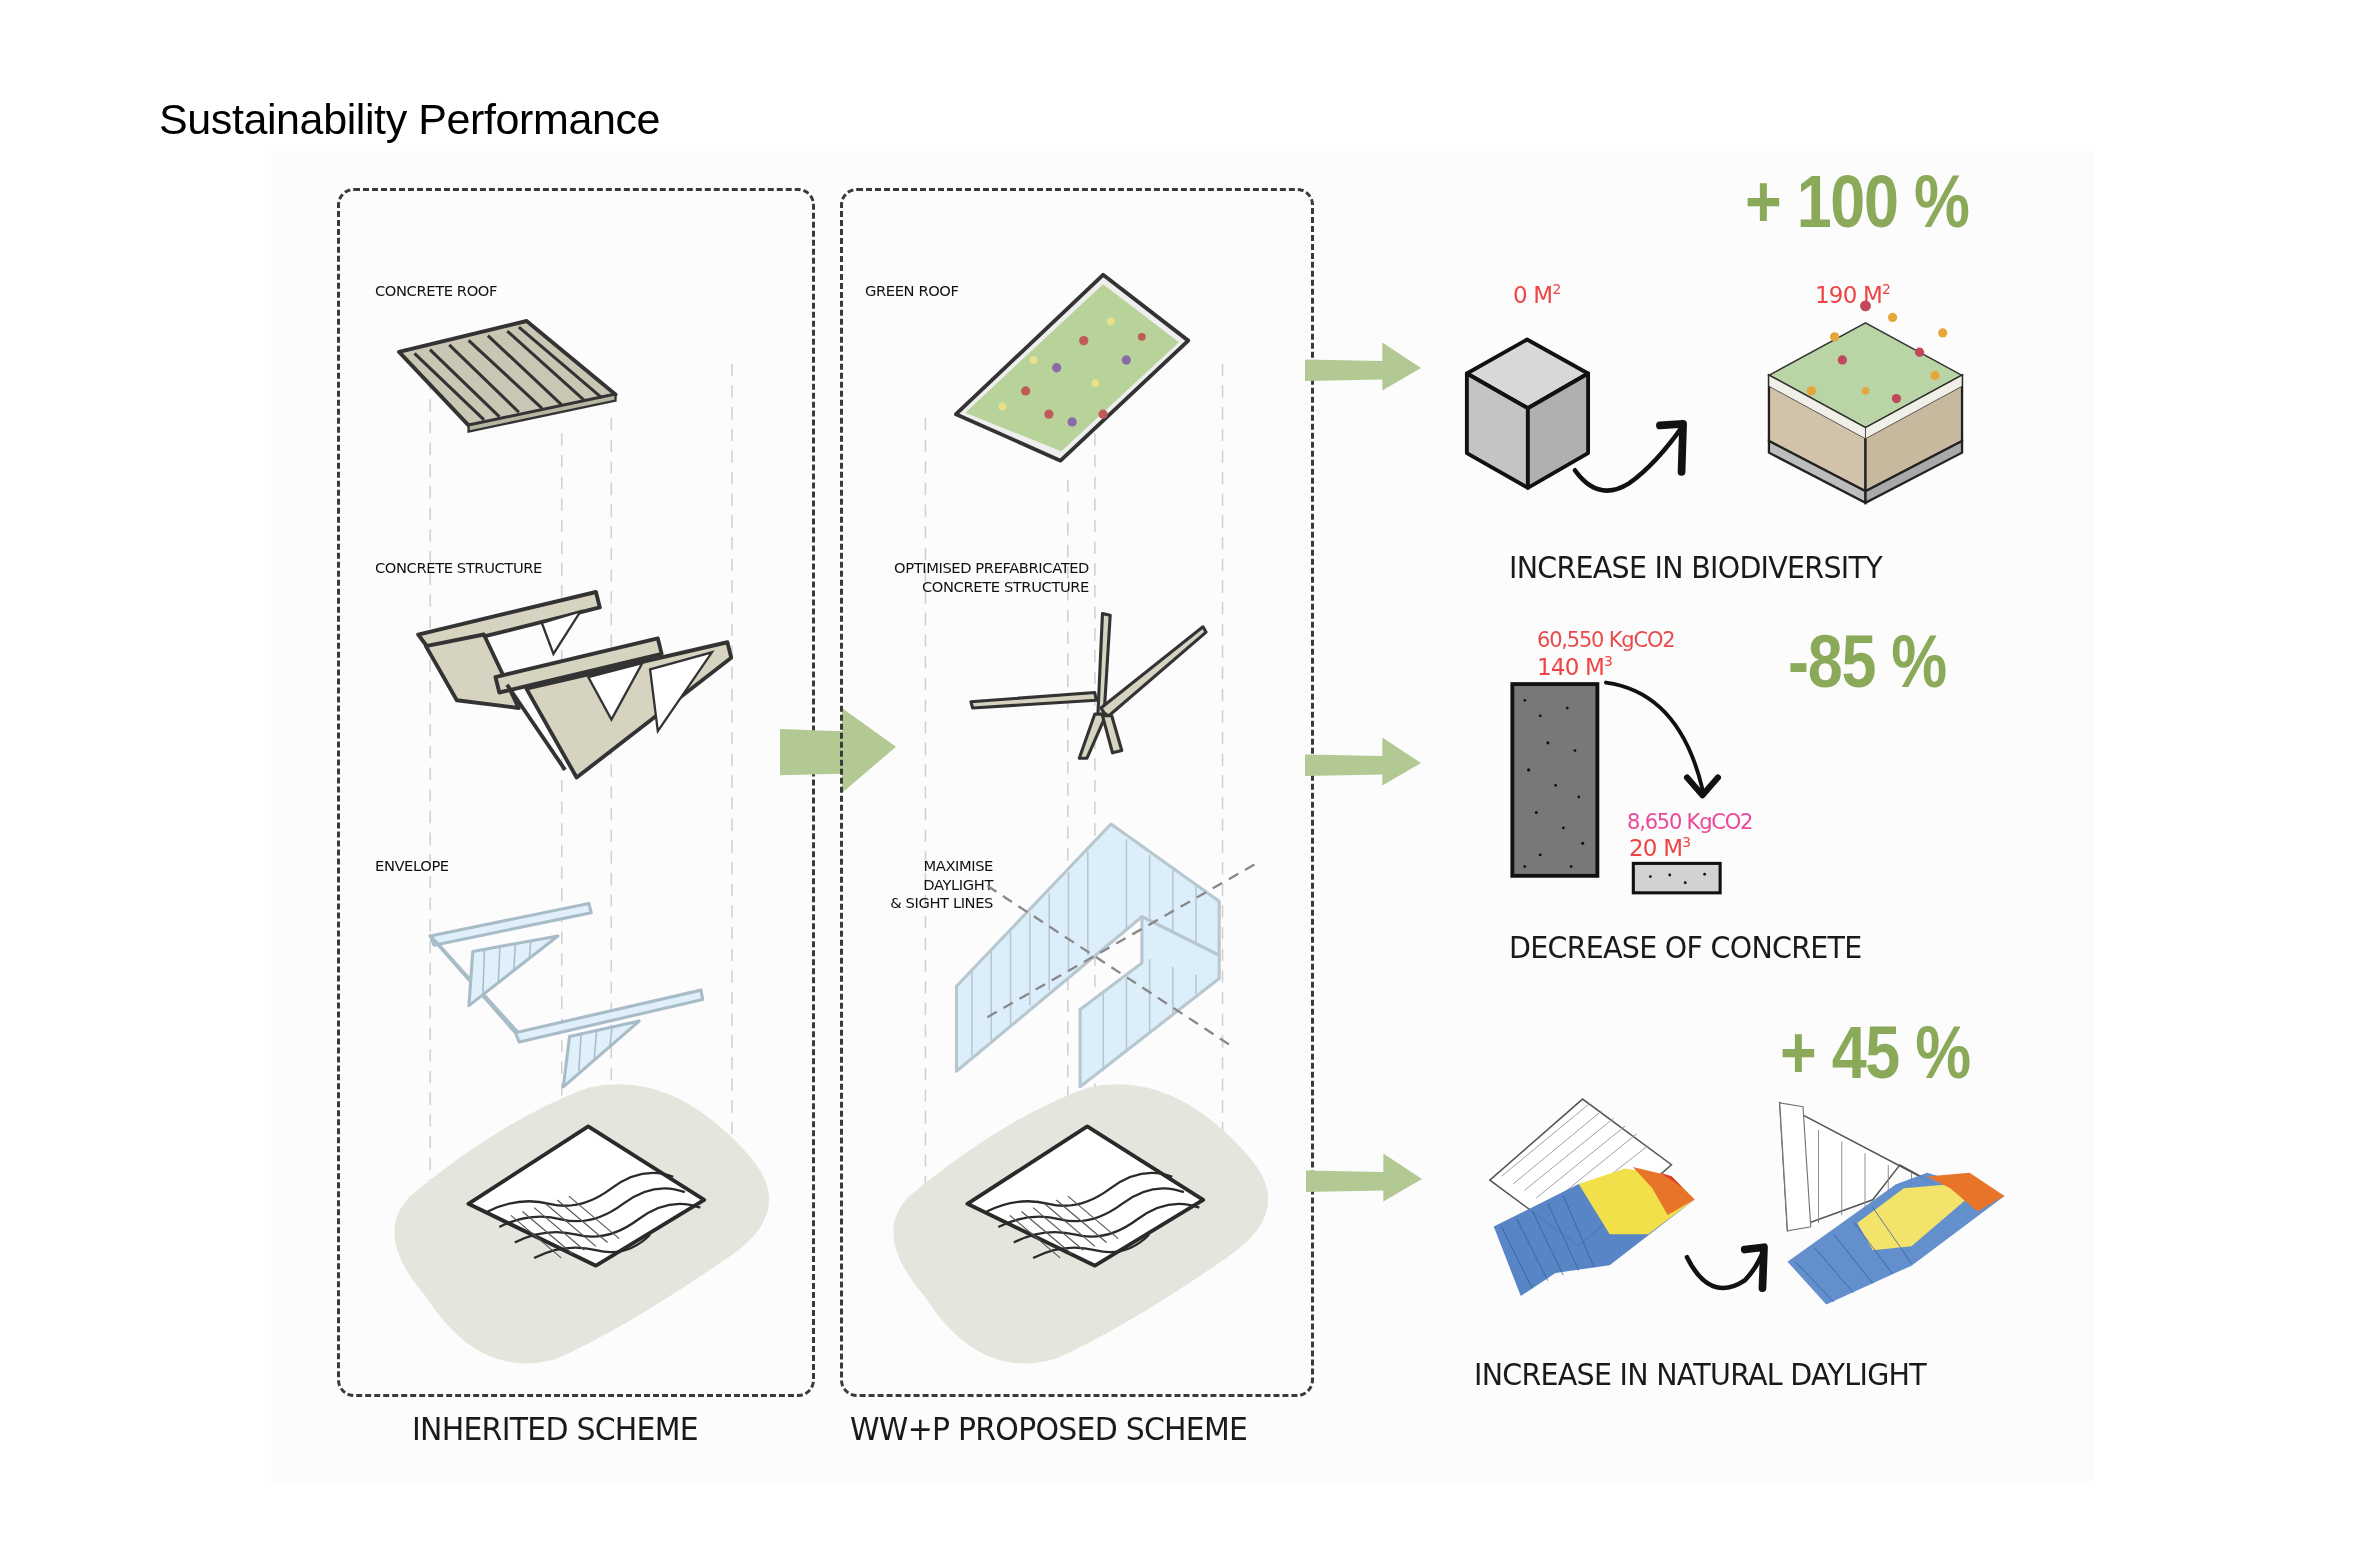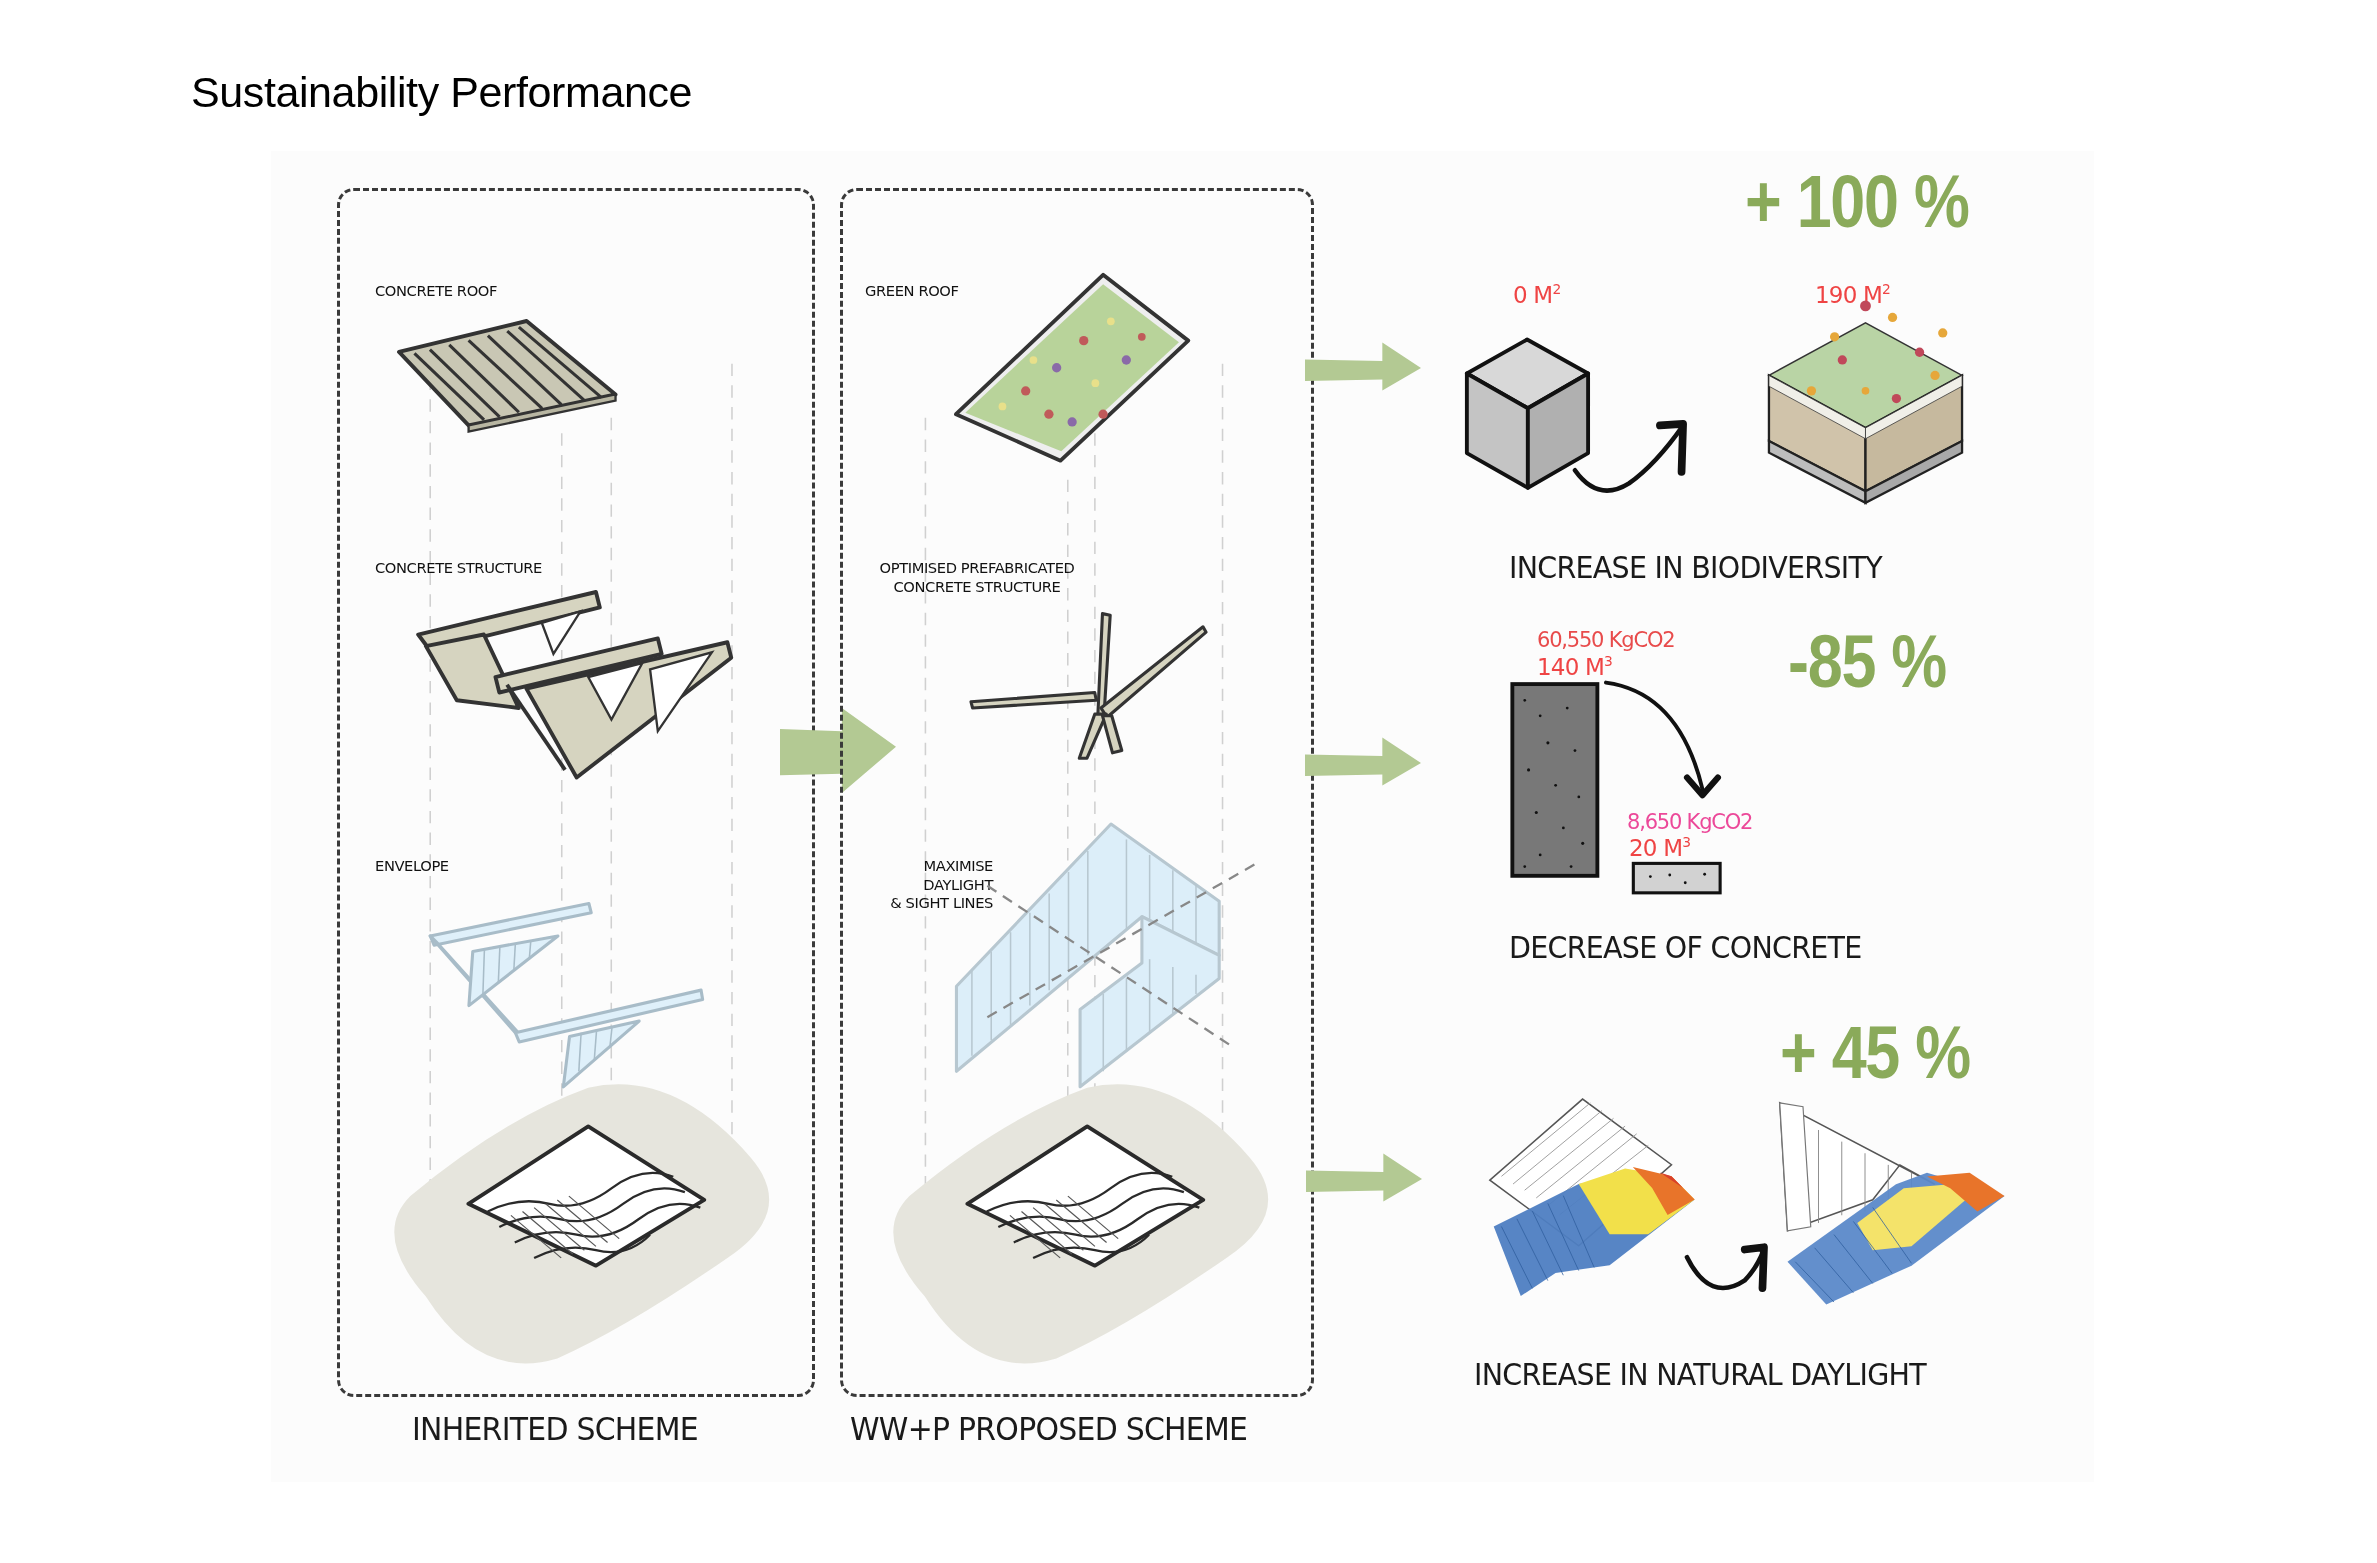--- a/index.html
+++ b/index.html
@@ -1,20 +1,20 @@
 <!DOCTYPE html>
 <html style="font-size:12.4px"><head>
 <meta charset="utf-8">
 <style>
   html, body { margin: 0; padding: 0; background: #ffffff; }
   body { width: 2377px; height: 1563px; position: relative; overflow: hidden;
          font-family: "Liberation Sans", sans-serif; color: #1a1a1a; }
   .abs { position: absolute; }
   #bg-panel { left: 271px; top: 151px; width: 1823px; height: 1331px; background: #fcfcfc; }
-  #page-title { left: 159px; top: 68px; font-size: 43px; font-weight: 400; letter-spacing: -0.4px; color: #000; margin-left: 32px; }
+  #page-title { left: 159px; top: 95px; font-size: 43px; font-weight: 400; letter-spacing: -0.4px; color: #000; }
   .frame { border: 3.1px dashed #3a3a3a; border-radius: 17px; }
   #frame-inherited { left: 337px; top: 188px; width: 472px; height: 1203px; }
   #frame-proposed  { left: 840px; top: 188px; width: 468px; height: 1203px; }
   .layer-label { font-family: "DejaVu Sans", sans-serif; font-size: 14.7px; letter-spacing: -0.4px; color: #111; text-transform: uppercase; line-height: 18.6px; }
   .scheme-label { font-family: "DejaVu Sans", sans-serif; font-size: 32.5px; letter-spacing: -0.8px; color: #1a1a1a; transform: scaleX(0.92); transform-origin: left; }
   .big-pct { font-family: "Liberation Sans", sans-serif; font-weight: 700; font-size: 74px; color: #8aaa5a; letter-spacing: -1.5px; transform: scaleX(0.85); transform-origin: left; }
   .metric-title { font-family: "DejaVu Sans", sans-serif; font-size: 31px; letter-spacing: -0.8px; color: #1a1a1a; transform: scaleX(0.92); transform-origin: left; }
   .hand { font-family: "DejaVu Sans", sans-serif; font-size: 23px; color: #ef4444; letter-spacing: -0.8px; }
   .co2-red { font-family: "DejaVu Sans", sans-serif; font-size: 21px; color: #e84b4b; letter-spacing: -1.2px; }
   .co2-green { font-family: "DejaVu Sans", sans-serif; font-size: 21px; color: #ec4899; letter-spacing: -1.2px; }
@@ -118,21 +118,21 @@
 
 <div class="abs scheme-label" style="left:412px;top:1410px">INHERITED SCHEME</div>
 
 <svg style="left:780px;top:708px;width:116px;height:89px" viewBox="0 0 150 115" width="116" height="89">
   <polygon points="0,27 80,30 80,0 150,50 80,110 80,85 0,87" fill="#b3c993"></polygon>
 </svg>
 
 <div id="frame-proposed" class="abs frame"></div>
 
 <div class="abs layer-label" style="left:865px;top:282px">GREEN ROOF</div>
-<div class="abs layer-label" style="left:865px;top:559px;width:224px;text-align:center">
+<div class="abs layer-label" style="left:865px;top:559px;width:224px;text-align:right">
   <div>OPTIMISED PREFABRICATED</div>
   <div>CONCRETE STRUCTURE</div>
 </div>
 <div class="abs layer-label" style="left:865px;top:857px;width:128px;text-align:right">
   <div>MAXIMISE DAYLIGHT</div>
   <div>&amp; SIGHT LINES</div>
 </div>
 
 <svg style="left:956px;top:267px;width:240px;height:186px" viewBox="0 0 310 240" width="240" height="186">
   <polygon points="0,190 190,10 300,95 135,250" fill="#eeeeee" stroke="#333" stroke-width="5" stroke-linejoin="round"></polygon>

